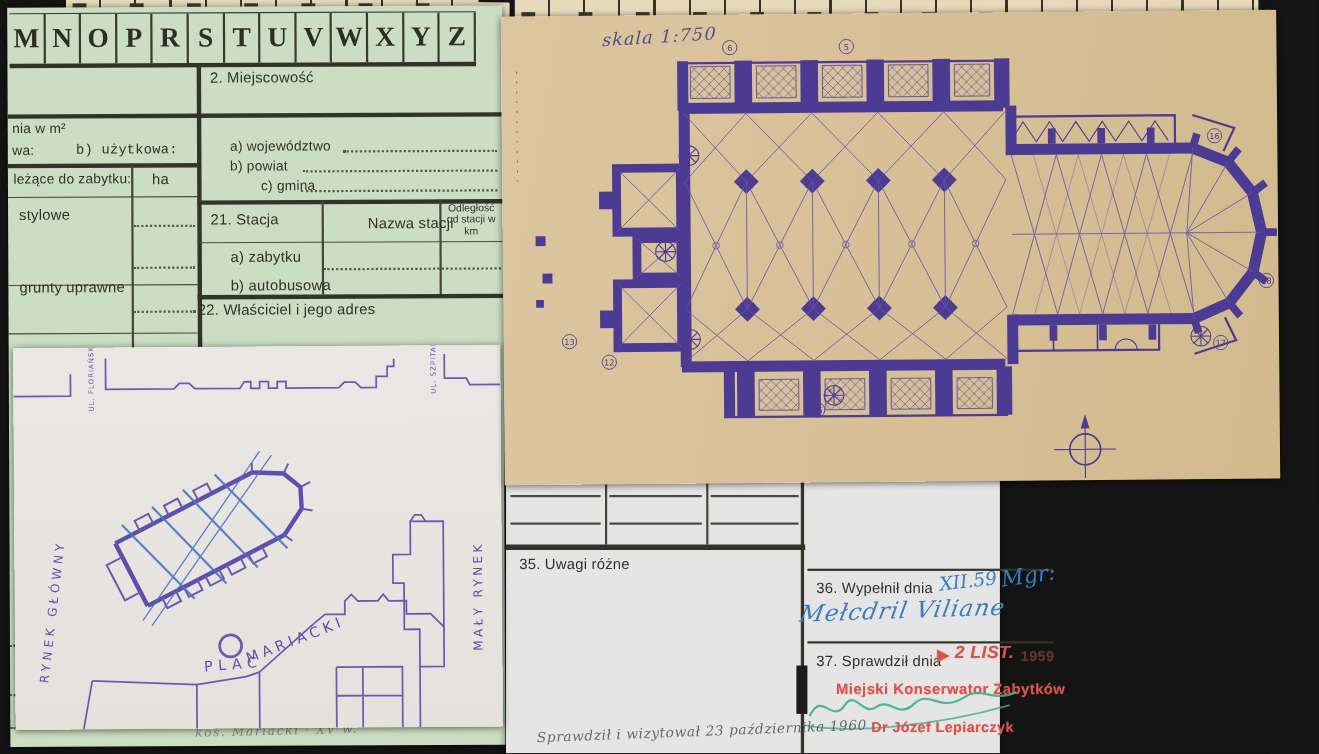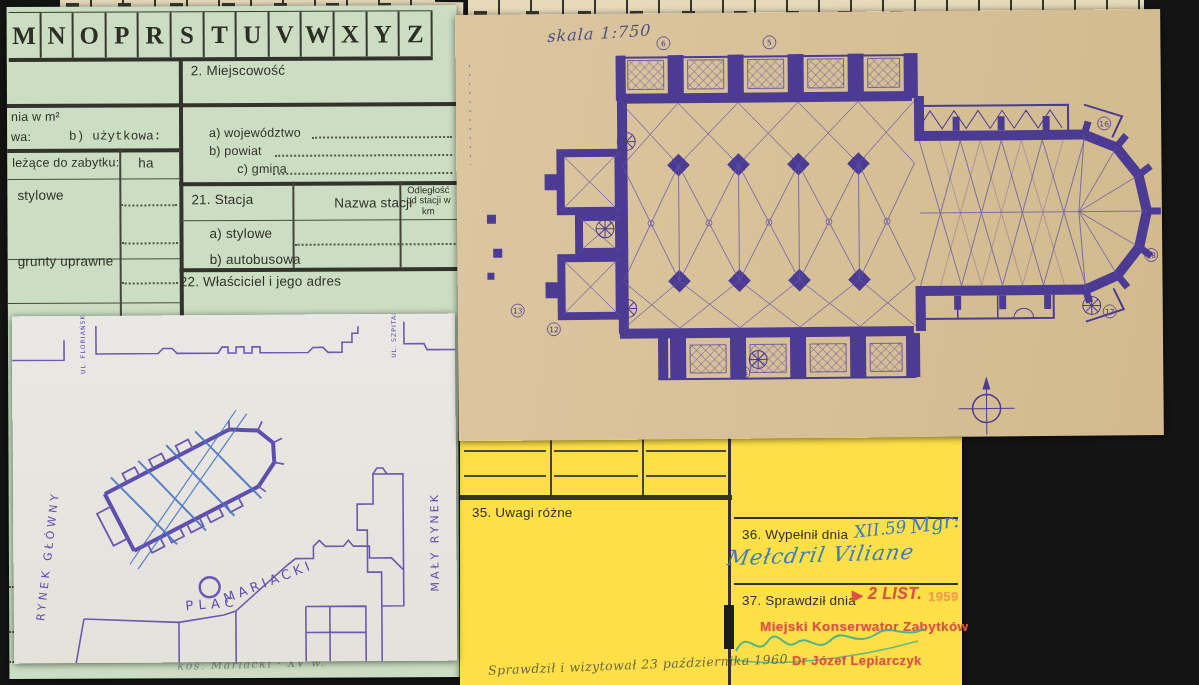--- a/index.html
+++ b/index.html
@@ -30,21 +30,21 @@
        background-image:
          repeating-linear-gradient(90deg,#3a3a30 0 13px,transparent 13px 52px),
          repeating-linear-gradient(90deg,transparent 0 30px,#35342c 30px 32px);
        background-size:52px 7px,100% 100%;
        background-position:6px 100%,0 0;background-repeat:repeat-x,repeat;}
   
   .sketch{left:13px;top:315px;width:443px;height:347px;transform:rotate(-.4deg);
           background:linear-gradient(180deg,#eae8e4,#e5e2dc);}
   .maplbl{font-family:"DejaVu Sans",sans-serif;fill:#5e50ae;}
   
-  .cardB{left:460px;top:437px;width:502px;height:248px;background:#fde047;}
+  .cardB{left:460px;top:437px;width:449px;height:248px;background:#e5e5e5;}
   .stamp-red{position:absolute;color:#d95348;font-weight:bold;white-space:nowrap;
              text-shadow:0 0 1px rgba(217,83,72,.55);letter-spacing:.4px;}
   .hw-blue{position:absolute;font-family:"DejaVu Serif",serif;font-style:italic;color:#3c7cc0;white-space:nowrap;}
 </style>
 </head>
 <body>
 
 <div class="stage">
 
   <div class="abs creamstrip" style="left:60px;top:0;width:375px;height:10px;"></div>
@@ -98,21 +98,21 @@
     <div class="frm" style="left:5px;top:149px;font-size:12.5px;">leżące do zabytku:</div>
     <div class="frm" style="left:131px;top:149px;">ha</div>
     <div class="frm" style="left:10px;top:181px;">stylowe</div>
     <div class="frm" style="left:10px;top:215px;margin-top:32px;">grunty uprawne</div>
     <div class="frm" style="left:202px;top:120px;font-size:12.5px;">a) województwo</div>
     <div class="frm" style="left:202px;top:138px;font-size:12.5px;">b) powiat</div>
     <div class="frm" style="left:202px;top:156px;font-size:12.5px;margin-left:28px;">c) gmina</div>
     <div class="frm" style="left:184px;top:186px;">21. Stacja</div>
     <div class="frm" style="left:285px;top:190px;width:98px;text-align:center;white-space:normal;margin-left:32px;">Nazwa stacji</div>
     <div class="frm-sm" style="left:394px;top:180px;width:54px;">Odległość od stacji w km</div>
-    <div class="frm" style="left:202px;top:220px;">a) stylowe</div>
+    <div class="frm" style="left:202px;top:220px;">a) zabytku</div>
     <div class="frm" style="left:202px;top:246px;">b) autobusowa</div>
     <div class="frm" style="left:172px;top:268px;">22. Właściciel i jego adres</div>
     <div class="pencil abs" style="left:168px;top:652px;font-size:11px;letter-spacing:1.5px;opacity:.55;transform:rotate(-1.2deg);">koś. Mariacki · XV w.</div>
   </div>
 
   <div class="paper cardB">
     <div class="vline" style="left:90px;top:2px;height:56px;"></div>
     <div class="vline" style="left:182px;top:2px;height:56px;"></div>
     <div class="hline" style="left:4px;top:13px;width:82px;height:2px;"></div>
     <div class="hline" style="left:94px;top:13px;width:84px;height:2px;"></div>

